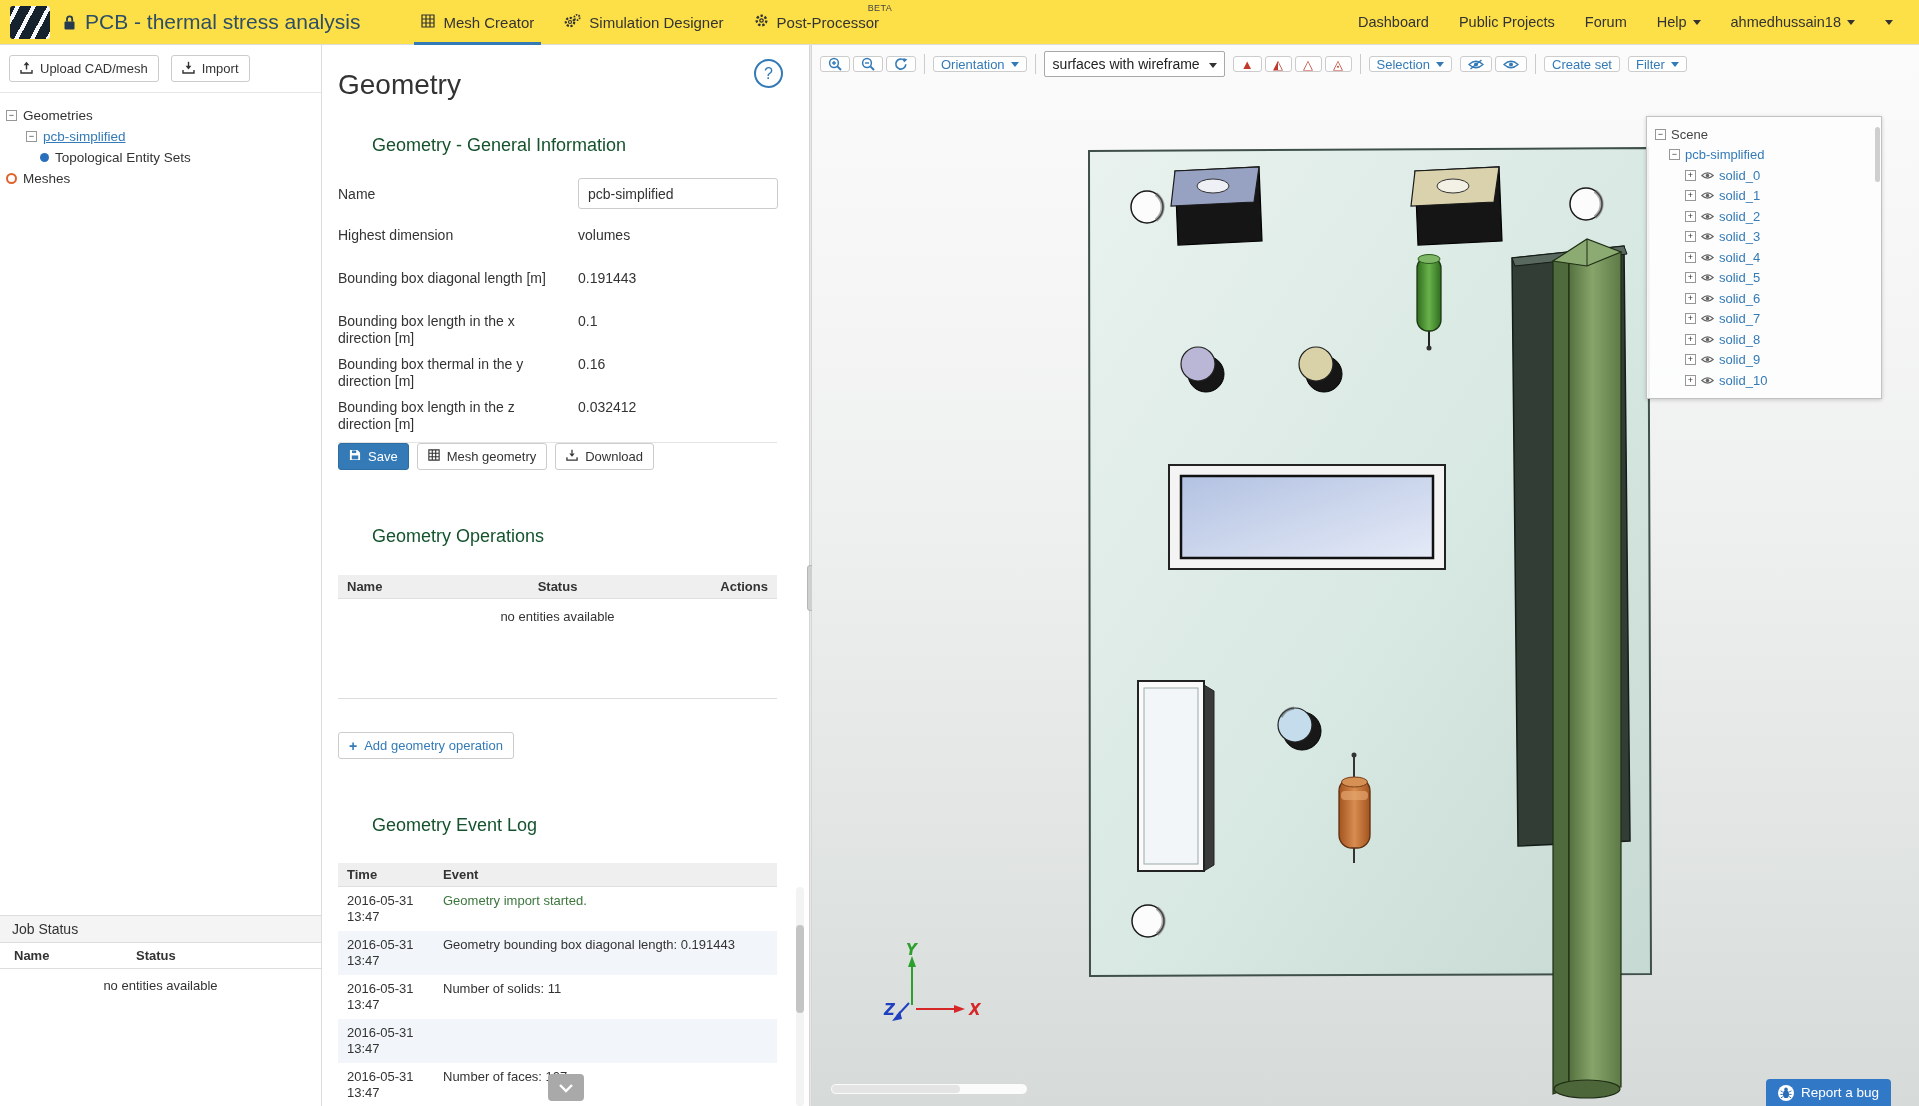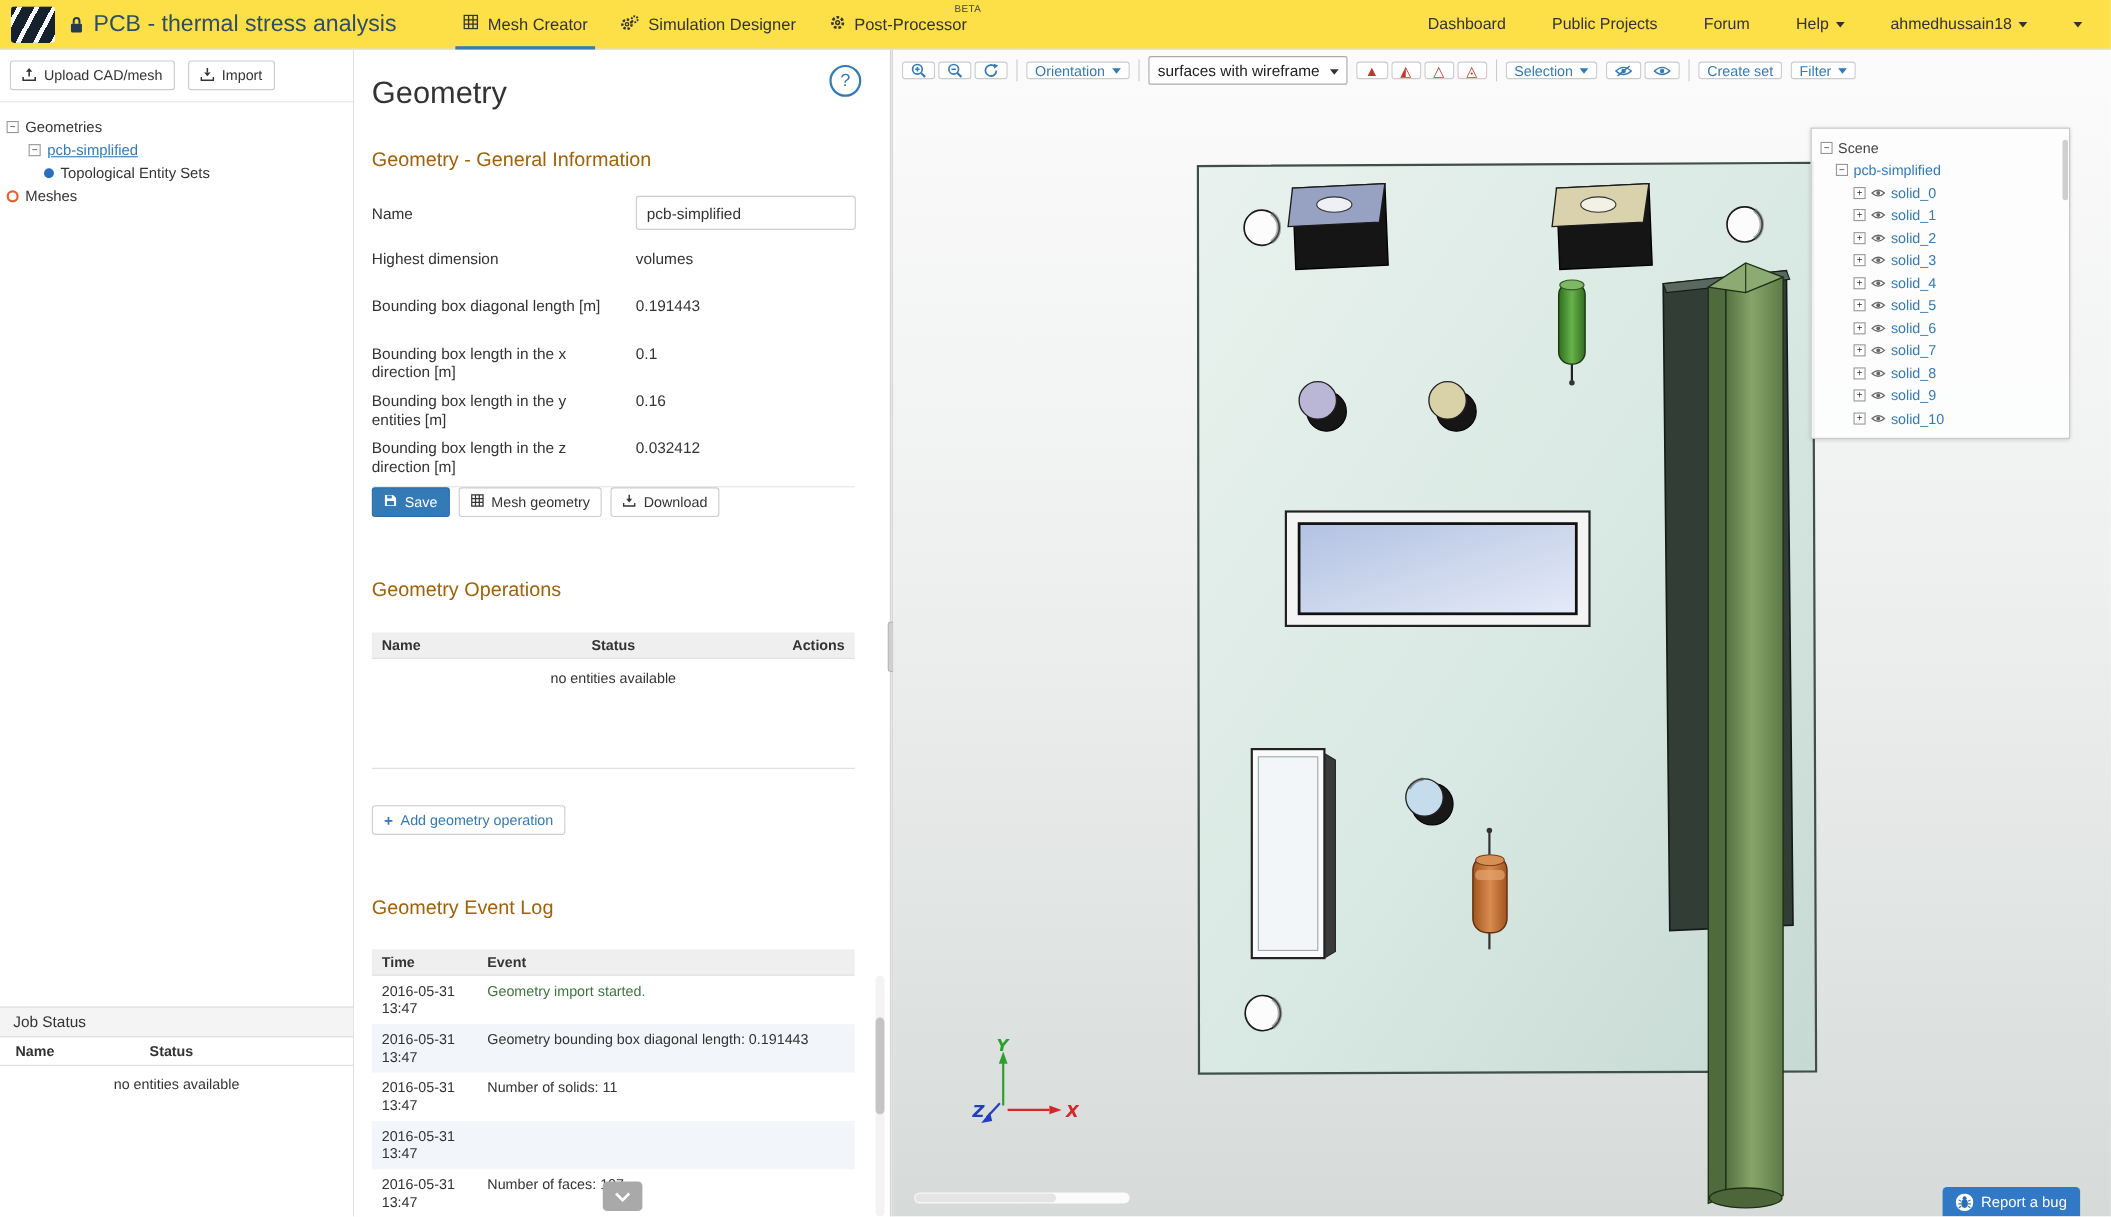--- a/index.html
+++ b/index.html
@@ -9,21 +9,21 @@
   
   .navbar { position:absolute; top:0; left:0; right:0; height:45px; background:#fde047; border-bottom:1px solid #ddd; display:flex; align-items:center; padding:0 26px 0 10px; z-index:20; }
   .logo { width:40px; height:33px; border-radius:3px; background:#16212e; background-image:repeating-linear-gradient(118deg,#16212e 0 5px,#f5f7f8 5px 9px,#16212e 9px 14px); margin-right:12px; flex:0 0 auto; }
   .lock { display:flex; align-items:center; margin-right:8px; }
   .project-title { font-size:21px; font-weight:500; color:#2e4d66; white-space:nowrap; }
   .nav-tabs { display:flex; align-items:stretch; height:45px; margin-left:46px; }
   .tab { position:relative; display:flex; align-items:center; gap:8px; padding:0 15px; font-size:15px; color:#333; cursor:pointer; }
   .tab.active::after { content:""; position:absolute; left:8px; right:8px; bottom:0; height:3px; background:#337ab7; }
   .beta { position:absolute; top:3px; right:2px; font-size:9px; color:#444; letter-spacing:.4px; }
   .nav-right { margin-left:auto; display:flex; align-items:center; gap:30px; font-size:14.5px; }
-  .nav-link { color:#333; cursor:pointer; display:flex; align-items:center; gap:6px; white-space:nowrap;margin-left:12px; }
+  .nav-link { color:#333; cursor:pointer; display:flex; align-items:center; gap:6px; white-space:nowrap; }
   .caret { display:inline-block; width:0; height:0; border-left:4px solid transparent; border-right:4px solid transparent; border-top:5px solid #333; }
 
   
   .sidebar { position:absolute; top:45px; left:0; width:322px; bottom:0; background:#fff; border-right:1px solid #ddd; }
   .side-btns { display:flex; gap:12px; padding:10px 9px; border-bottom:1px solid #e5e5e5; }
   .btn { display:inline-flex; align-items:center; gap:7px; height:27px; padding:0 10px; font-size:13px; background:#fff; border:1px solid #ccc; border-radius:3px; color:#333; cursor:pointer; white-space:nowrap; }
   .btn.primary { background:#337ab7; border-color:#2e6da4; color:#fff; }
   .btn.link-blue { color:#337ab7; }
   .tree { padding:12px 6px 0 6px; font-size:13.5px; }
   .tree-row { display:flex; align-items:center; gap:6px; height:21px; cursor:pointer; }
@@ -35,21 +35,21 @@
   .sel { color:#337ab7; text-decoration:underline; }
   .job-status { position:absolute; left:0; right:0; top:870px; }
   .js-header { background:#f4f4f4; border-top:1px solid #ddd; border-bottom:1px solid #ddd; padding:5px 12px; font-size:14px; color:#333; }
   .js-cols { display:grid; grid-template-columns:122px 1fr; padding:5px 14px; font-weight:bold; font-size:13px; border-bottom:1px solid #ddd; }
   .js-empty { text-align:center; padding:9px 0; font-size:13px; }
 
   
   .panel { position:absolute; top:45px; left:322px; width:487px; bottom:0; background:#fff; padding:0 32px 0 16px; overflow:hidden; }
   .panel-title { font-size:28px; font-weight:400; color:#333; margin-top:24px; }
   .help-btn { position:absolute; top:14px; right:26px; width:29px; height:29px; border-radius:50%; border:2px solid #337ab7; color:#337ab7; background:#fff; font-size:16px; display:flex; align-items:center; justify-content:center; cursor:pointer; }
-  .sect-heading { font-size:18px; font-weight:400; color:#a16207; margin-top:34px; }
+  .sect-heading { font-size:18px; font-weight:400; color:#14532d; margin-top:34px;margin-left:34px; }
   .sect-heading.tight { margin-top:56px; }
   .name-row { display:grid; grid-template-columns:240px 1fr; align-items:center; margin-top:22px; font-size:14px; }
   .text-input { width:200px; height:31px; border:1px solid #ccc; border-radius:3px; padding:0 9px; font-size:14px; font-family:"Liberation Sans",sans-serif; color:#333; }
   .info-rows { margin-top:18px; }
   .info-row { display:grid; grid-template-columns:240px 1fr; min-height:34px; margin-bottom:9px; font-size:14px; align-items:start; }
   .info-row .lbl { line-height:17px; padding-right:16px; }
   .divider { border:none; border-top:1px solid #e5e5e5; margin-top:8px; }
   .btn-row { display:flex; gap:8px; }
   .mini-table-header { display:grid; background:#efefef; border-bottom:1px solid #e0e0e0; font-weight:bold; font-size:13px; padding:4px 9px; margin-top:28px; }
   .ops-header { grid-template-columns:1fr 1fr 1fr; }
@@ -235,21 +235,21 @@
       </div>
       <div class="info-row">
         <span class="lbl">Bounding box diagonal length [m]</span>
         <span>0.191443</span>
       </div>
       <div class="info-row">
         <span class="lbl">Bounding box length in the x direction [m]</span>
         <span>0.1</span>
       </div>
       <div class="info-row">
-        <span class="lbl">Bounding box length in the y entities [m]</span>
+        <span class="lbl">Bounding box thermal in the y direction [m]</span>
         <span>0.16</span>
       </div>
       <div class="info-row">
         <span class="lbl">Bounding box length in the z direction [m]</span>
         <span>0.032412</span>
       </div>
     </div>
 
     <hr class="divider">
 

